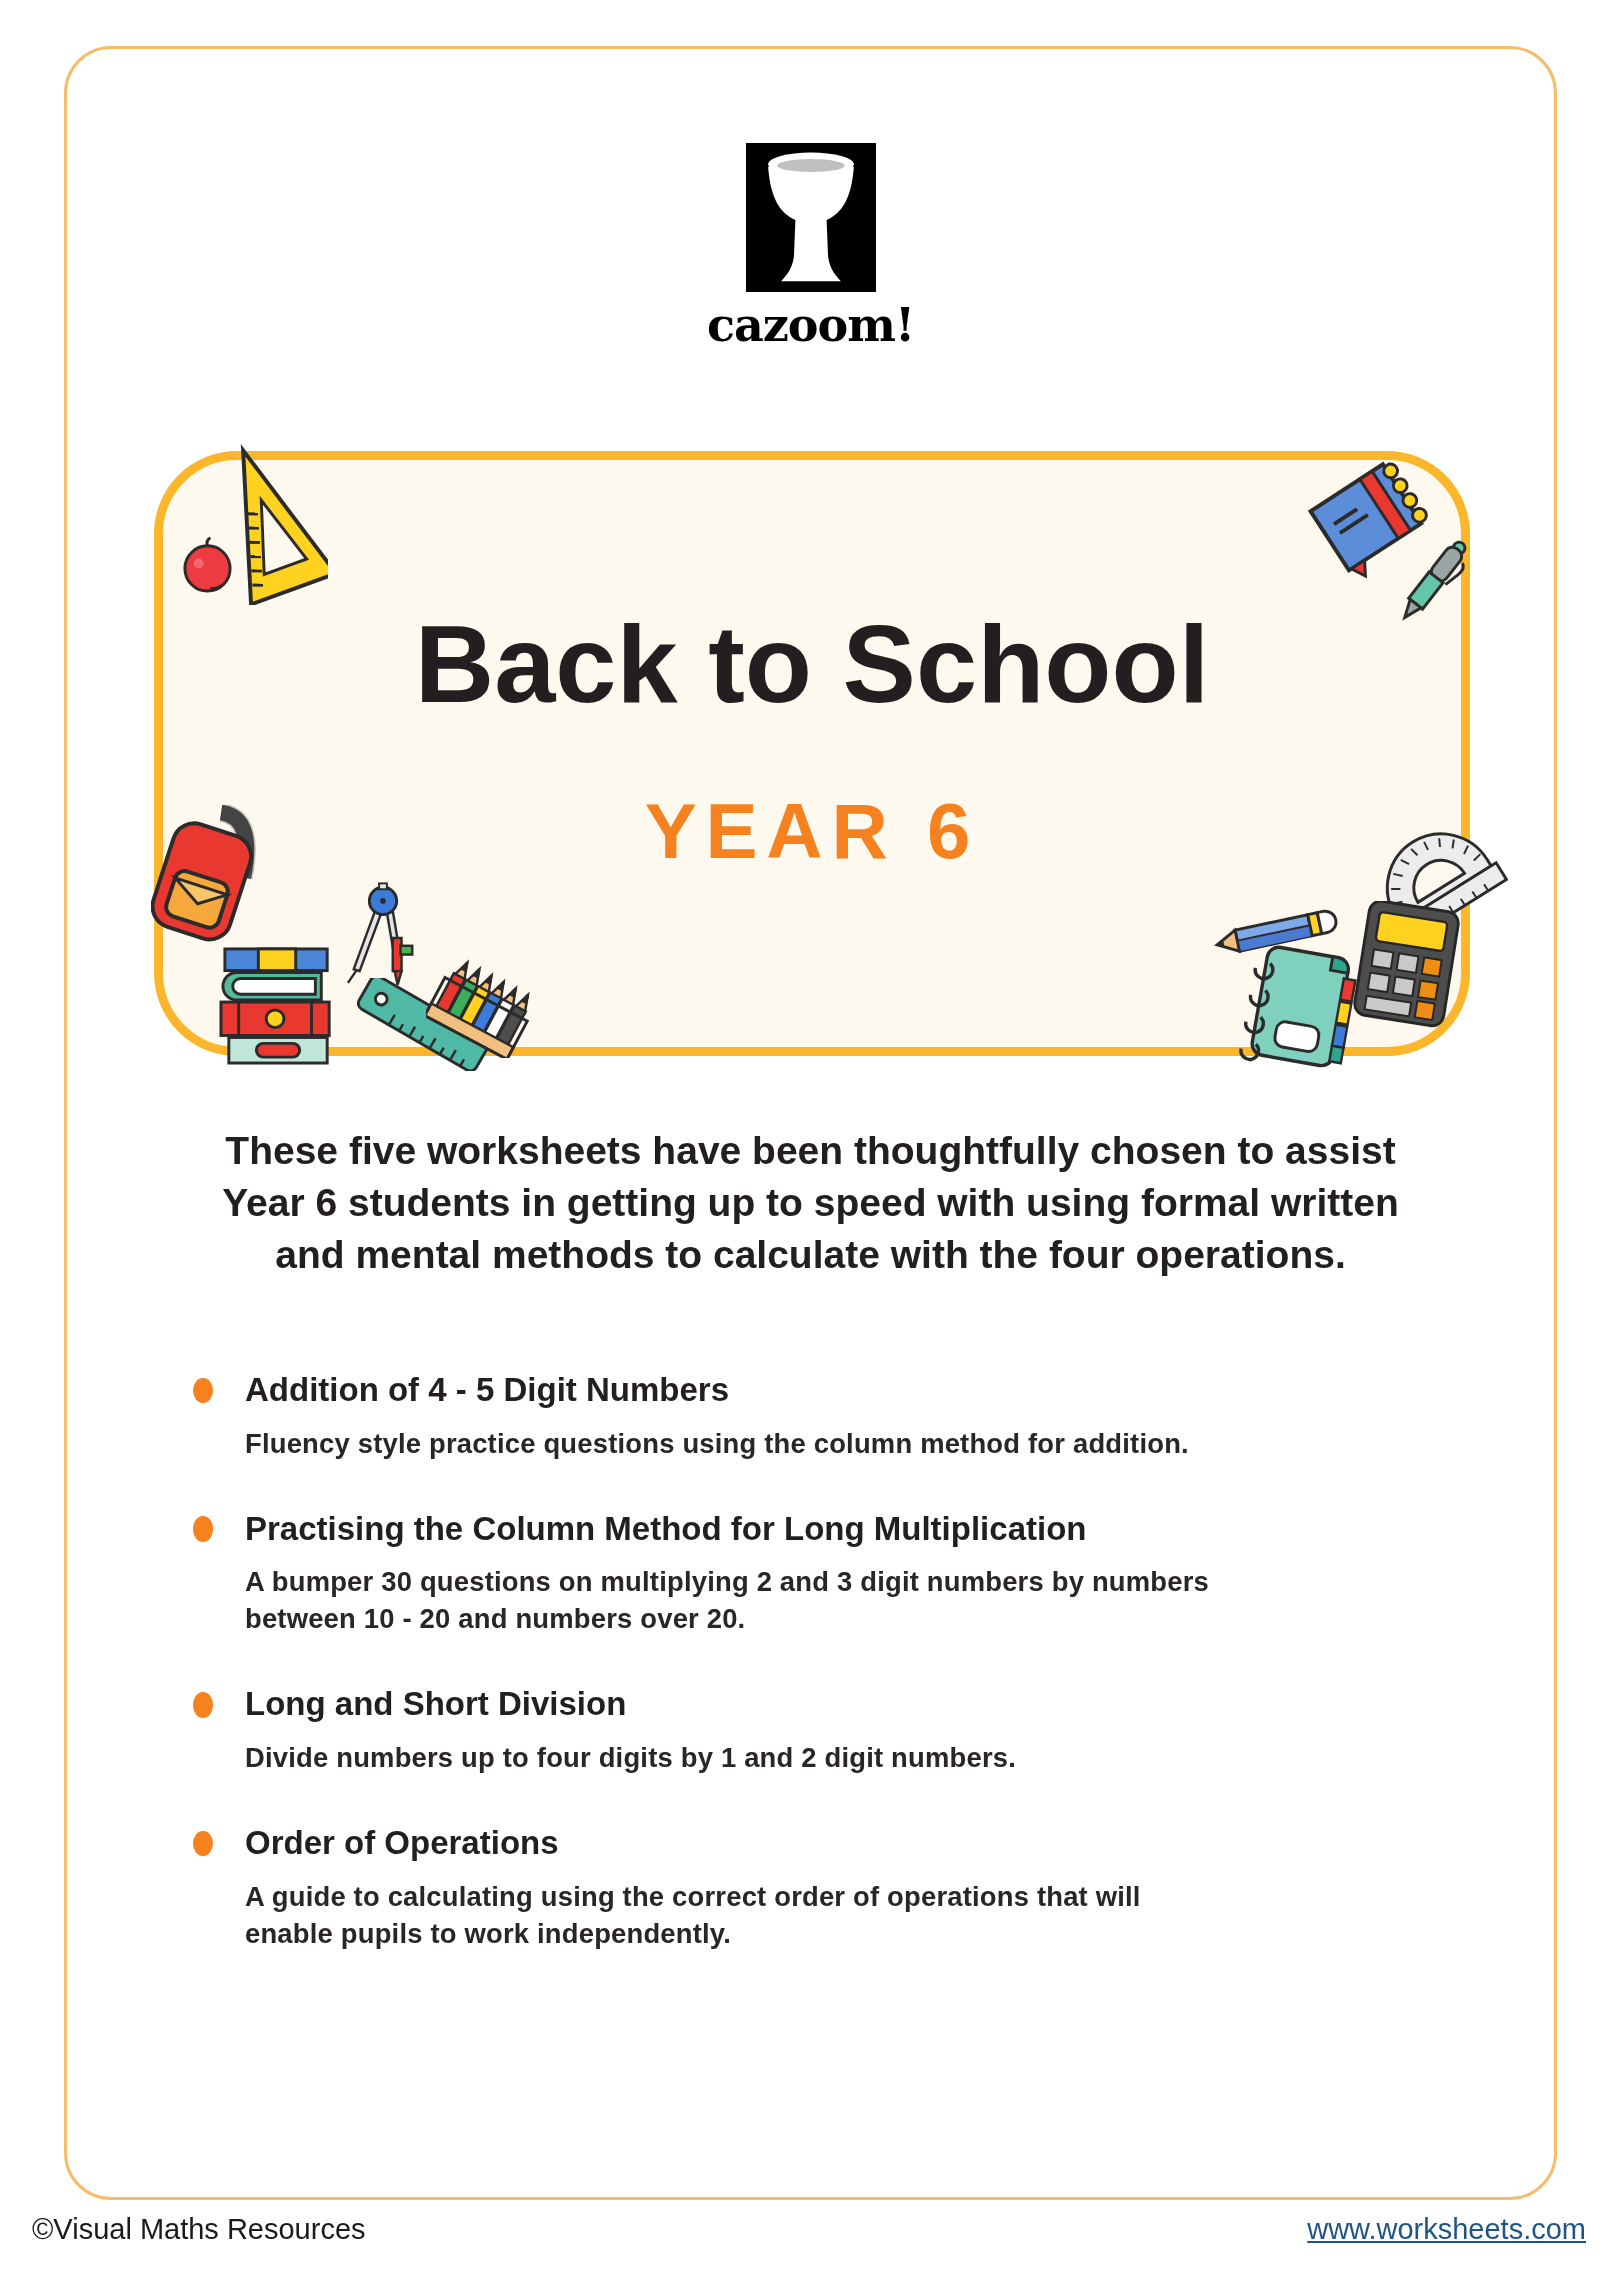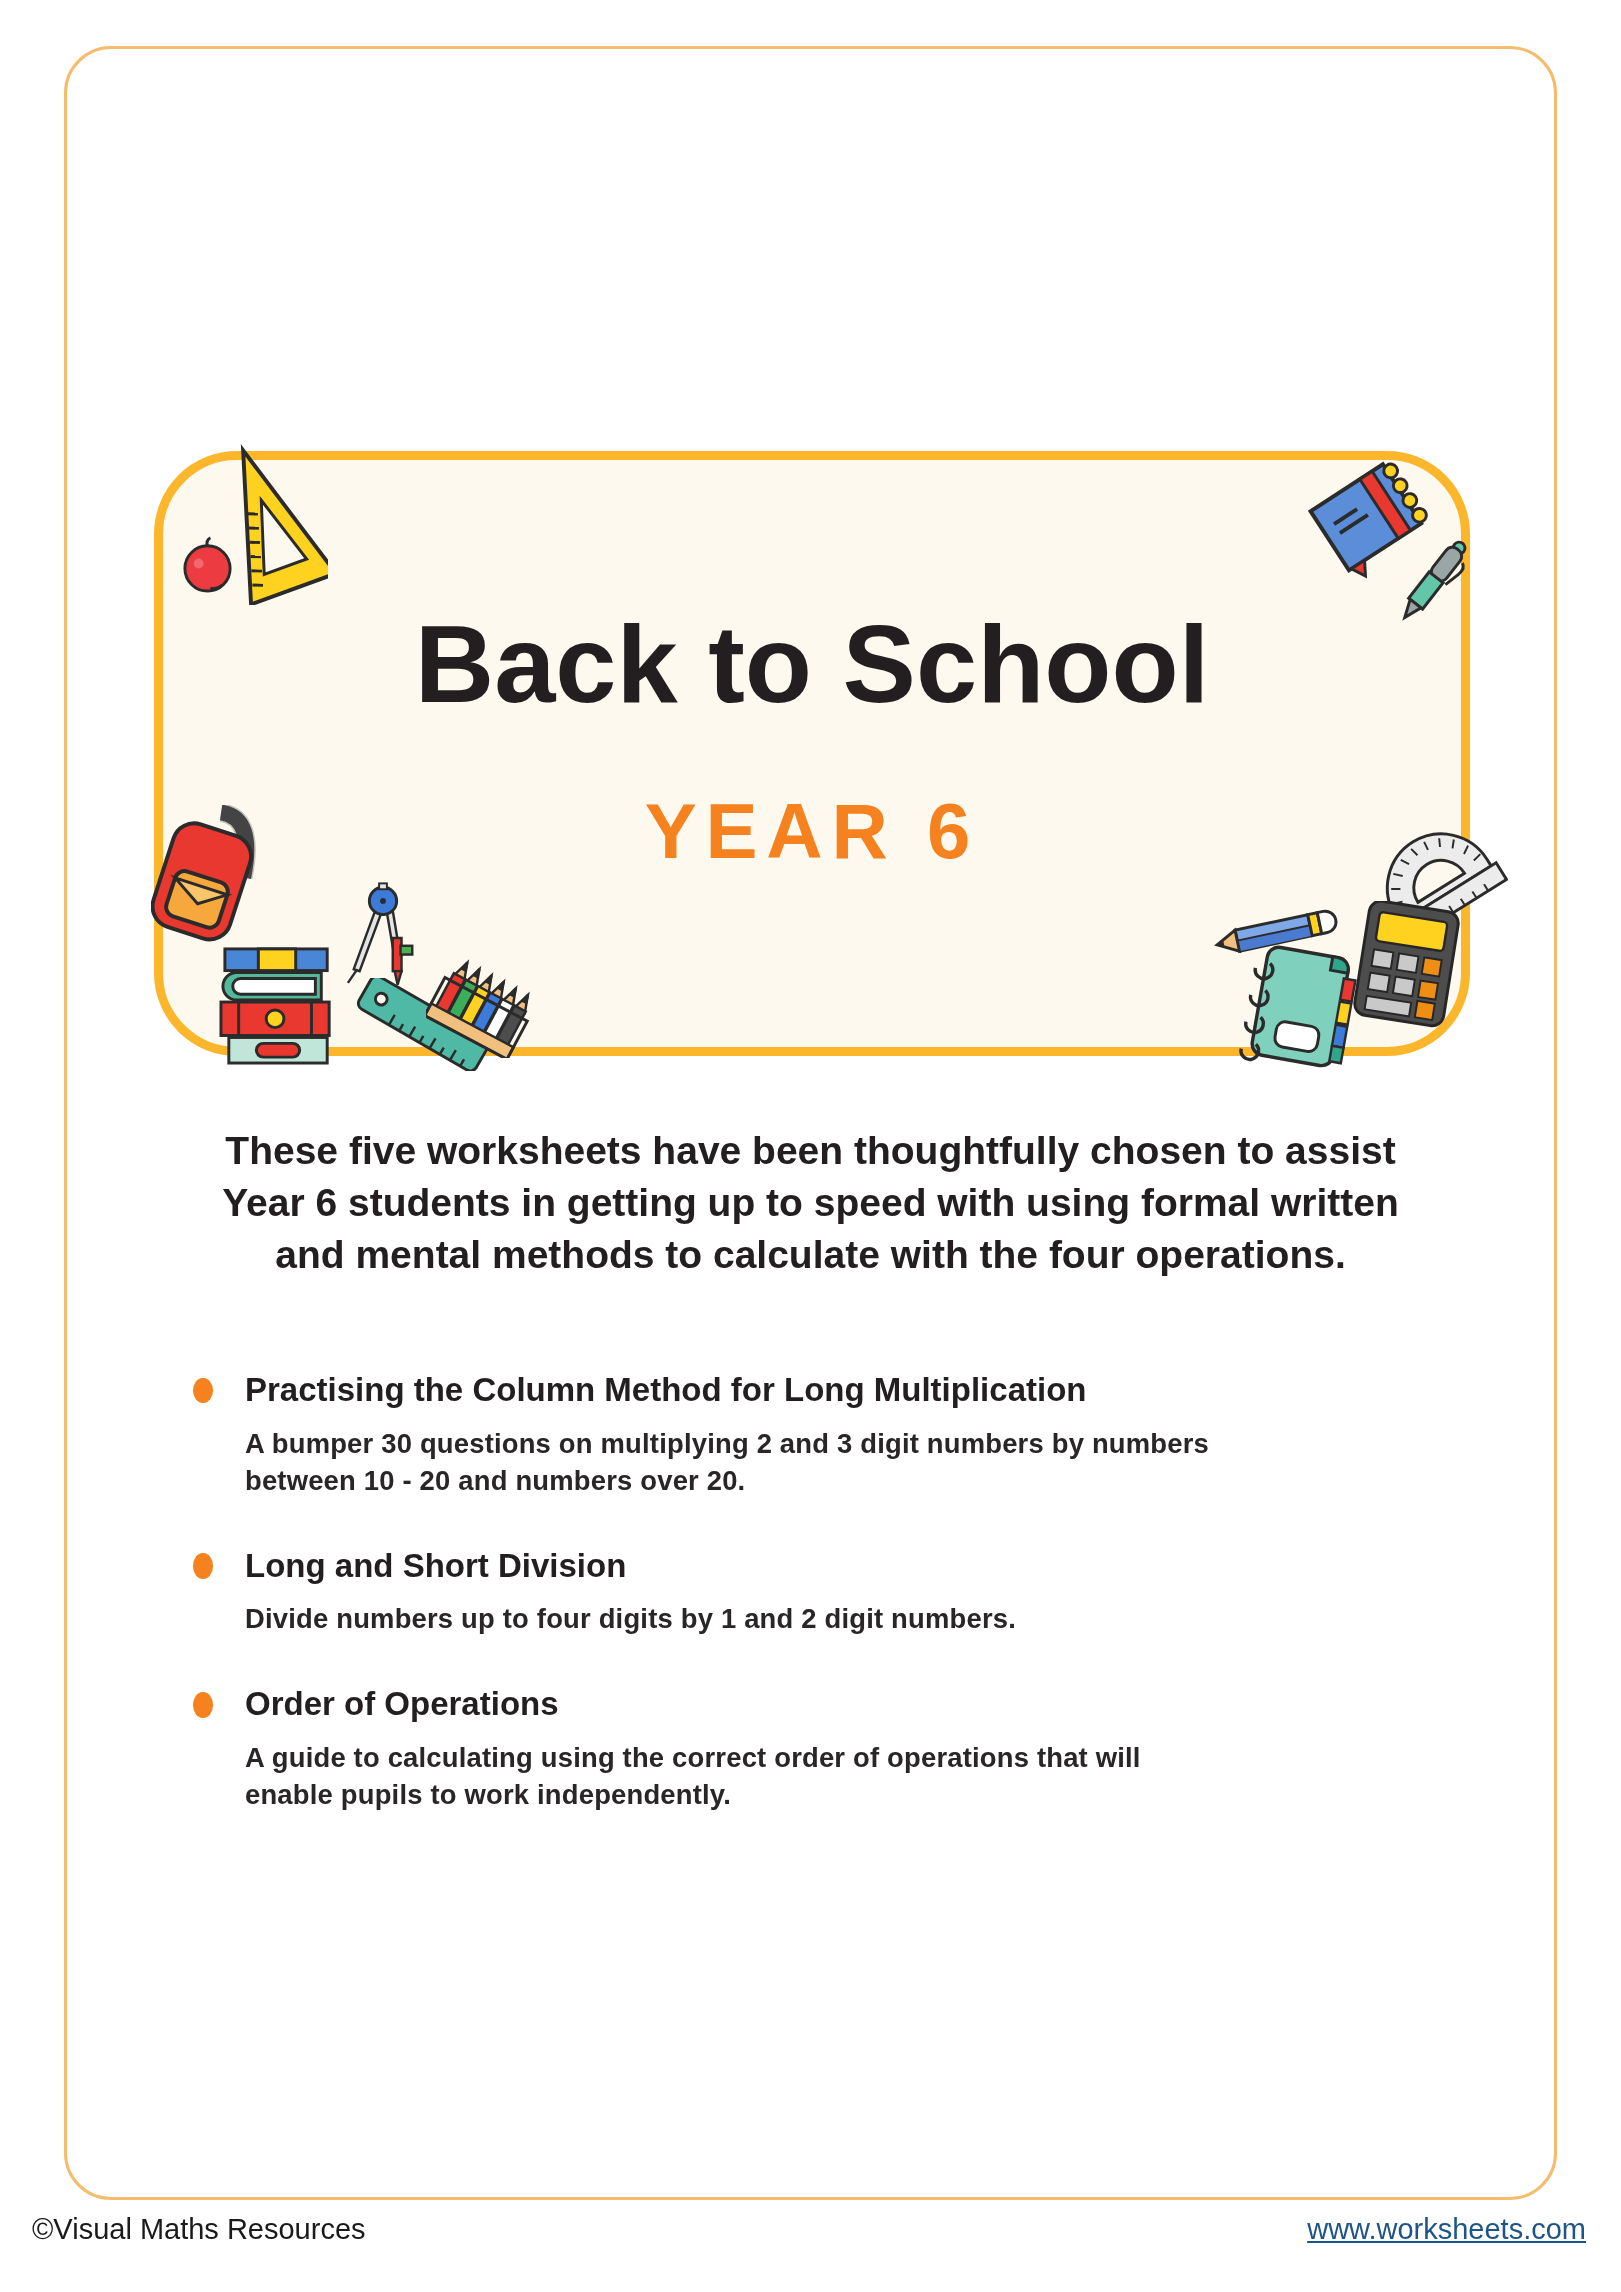--- a/index.html
+++ b/index.html
@@ -44,20 +44,30 @@
   .copyright { font-size:29px; color:#1a1a1a; font-weight:normal; }
   .website { font-size:29px; color:#1F5586; text-decoration:underline; }
 </style>
 </head>
 <body>
 
 <div class="page">
 
   <div class="page-border"></div>
 
+  <div class="logo-wrap">
+    <span class="logo-square">
+      <svg width="130" height="149" viewBox="0 0 100 114">
+        <ellipse cx="50" cy="16" rx="33" ry="9" fill="#fff"></ellipse>
+        <path d="M17,18 C19,44 27,54 38,59 L37,84 C37,93 33,100 27,106 L73,106 C67,100 63,93 63,84 L62,59 C73,54 81,44 83,18 Q50,27 17,18 Z" fill="#fff"></path>
+        <ellipse cx="50" cy="17" rx="26" ry="5" fill="#000" opacity="0.25"></ellipse>
+      </svg>
+    </span>
+    <div class="brand">cazoom!</div>
+  </div>
 
   <div class="banner">
     <div class="banner-title">Back to School</div>
     <div class="banner-subtitle">YEAR 6</div>
 
     <span class="icon" style="left:47px; top:-21.6px;">
       <svg width="118" height="167" viewBox="0 0 120 170">
         <g transform="rotate(-20 60 85)">
           <polygon points="60,8 106,158 14,158" fill="#FFD21F" stroke="#2b2b2b" stroke-width="4"></polygon>
           <polygon points="60,62 83,134 37,134" fill="#FDF9EF" stroke="#2b2b2b" stroke-width="3"></polygon>
@@ -279,20 +289,25 @@
     </span>
   </div>
 
   <div class="intro">These five worksheets have been thoughtfully chosen to assist
 Year 6 students in getting up to speed with using formal written
 and mental methods to calculate with the four operations.</div>
 
   <ul class="ws-list">
     <li class="ws-item">
       <span class="bullet"></span>
+      <div class="ws-title">Addition of 4 - 5 Digit Numbers</div>
+      <div class="ws-desc">Fluency style practice questions using the column method for addition.</div>
+    </li>
+    <li class="ws-item">
+      <span class="bullet"></span>
       <div class="ws-title">Practising the Column Method for Long Multiplication</div>
       <div class="ws-desc">A bumper 30 questions on multiplying 2 and 3 digit numbers by numbers
 between 10 - 20 and numbers over 20.</div>
     </li>
     <li class="ws-item">
       <span class="bullet"></span>
       <div class="ws-title">Long and Short Division</div>
       <div class="ws-desc">Divide numbers up to four digits by 1 and 2 digit numbers.</div>
     </li>
     <li class="ws-item">

